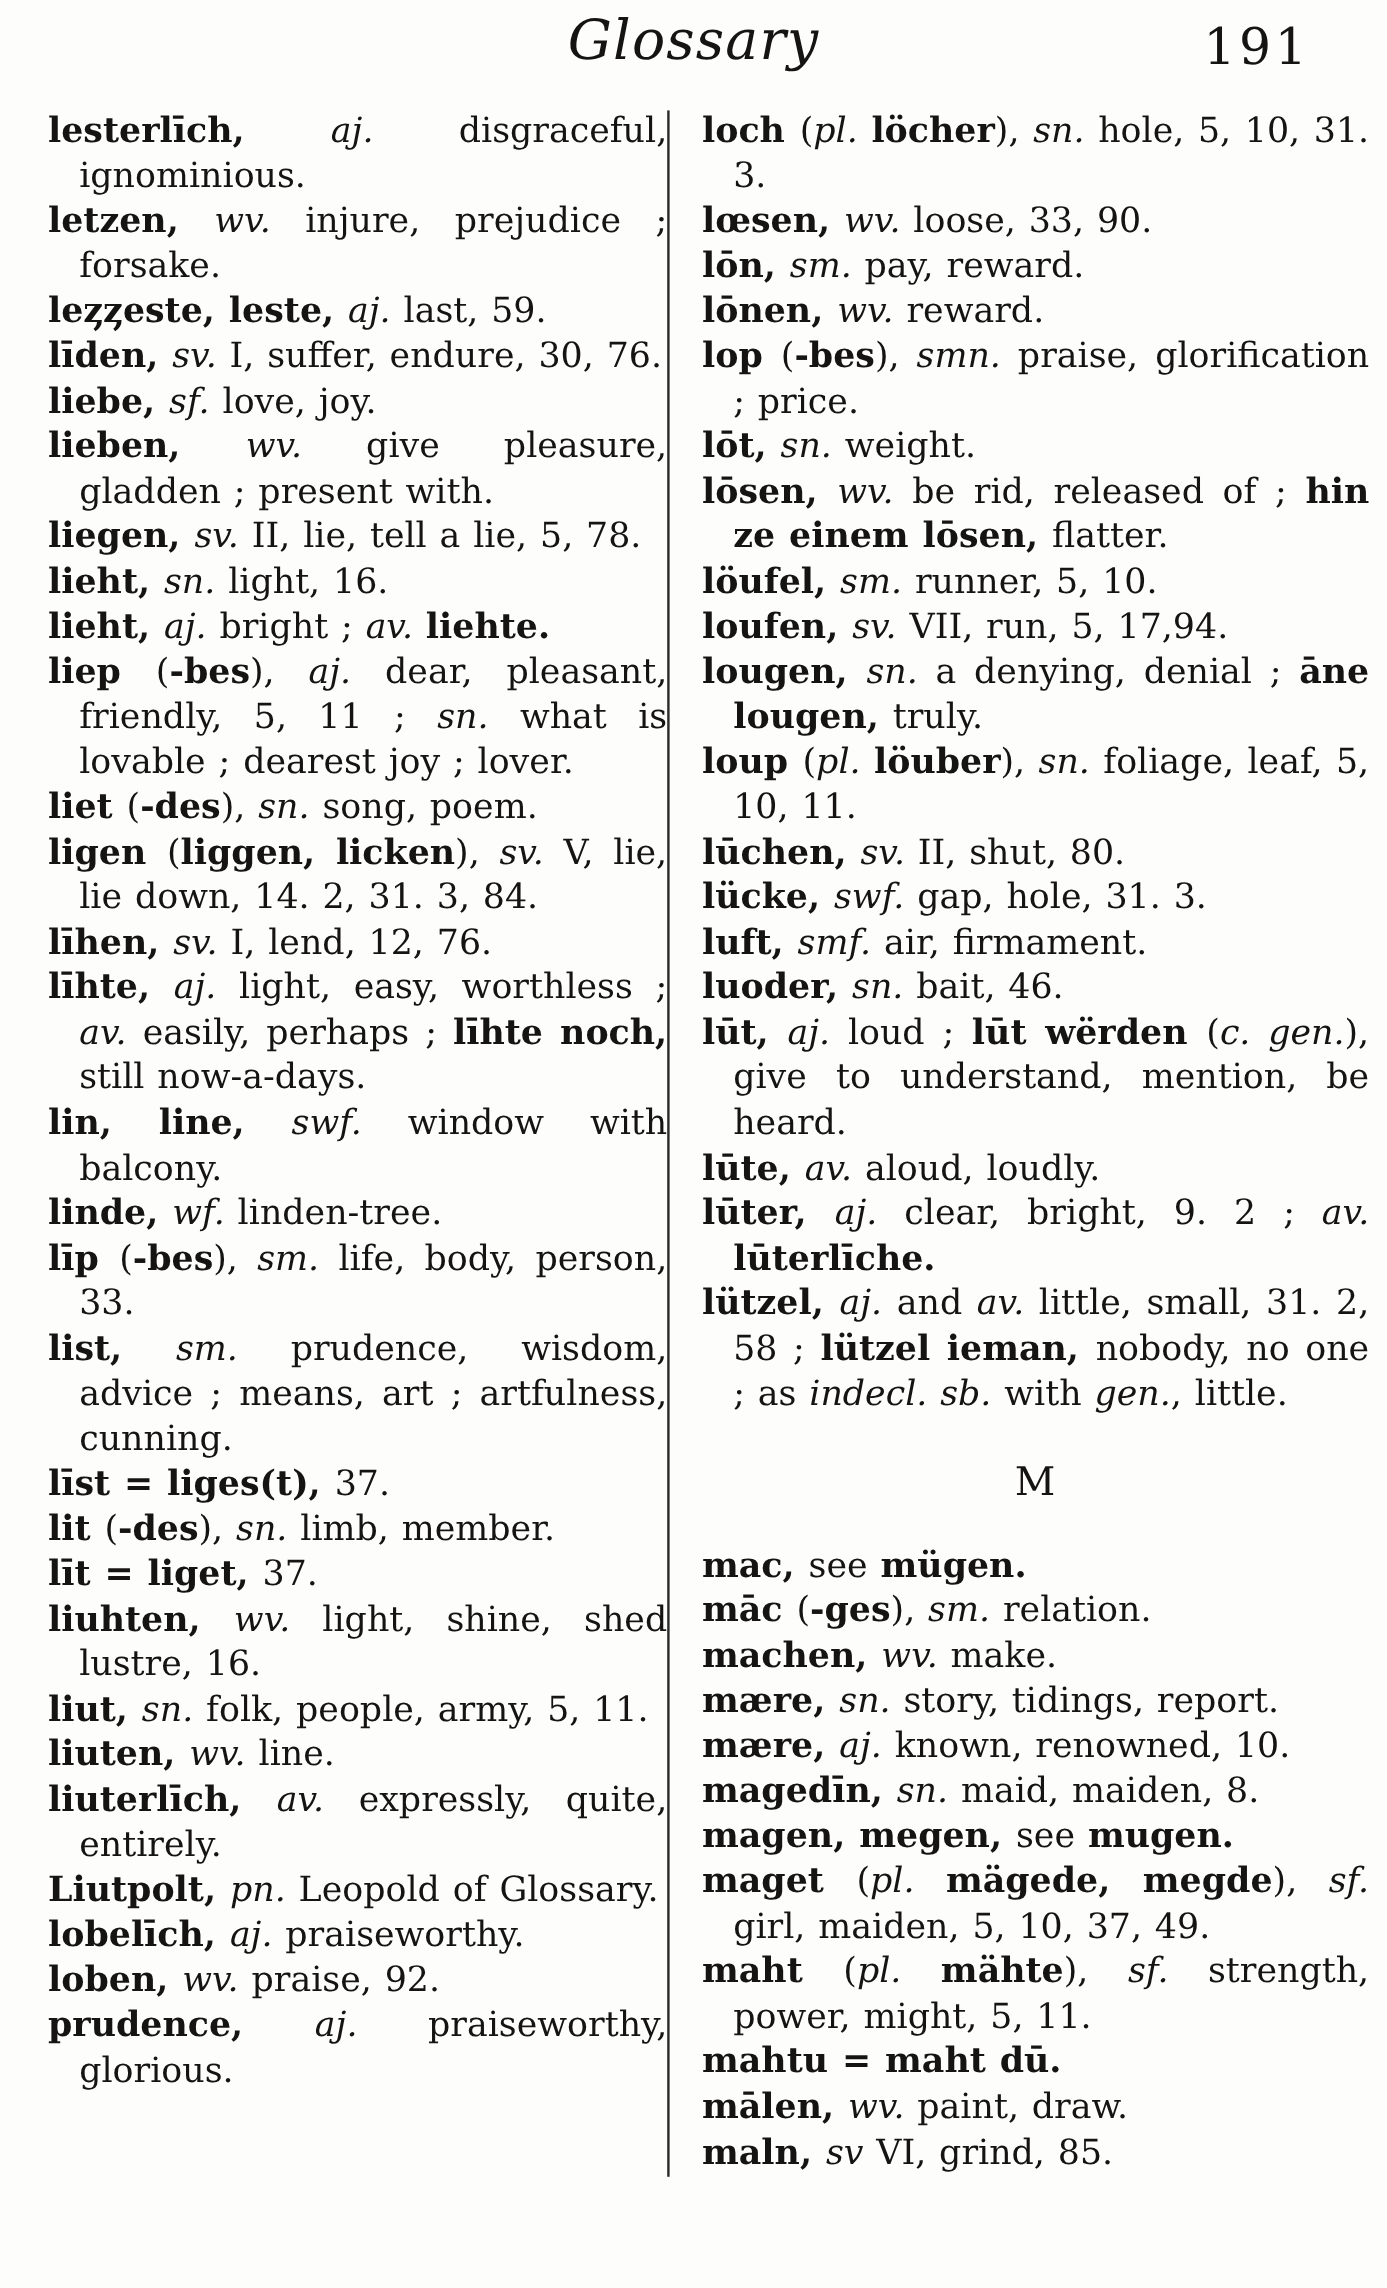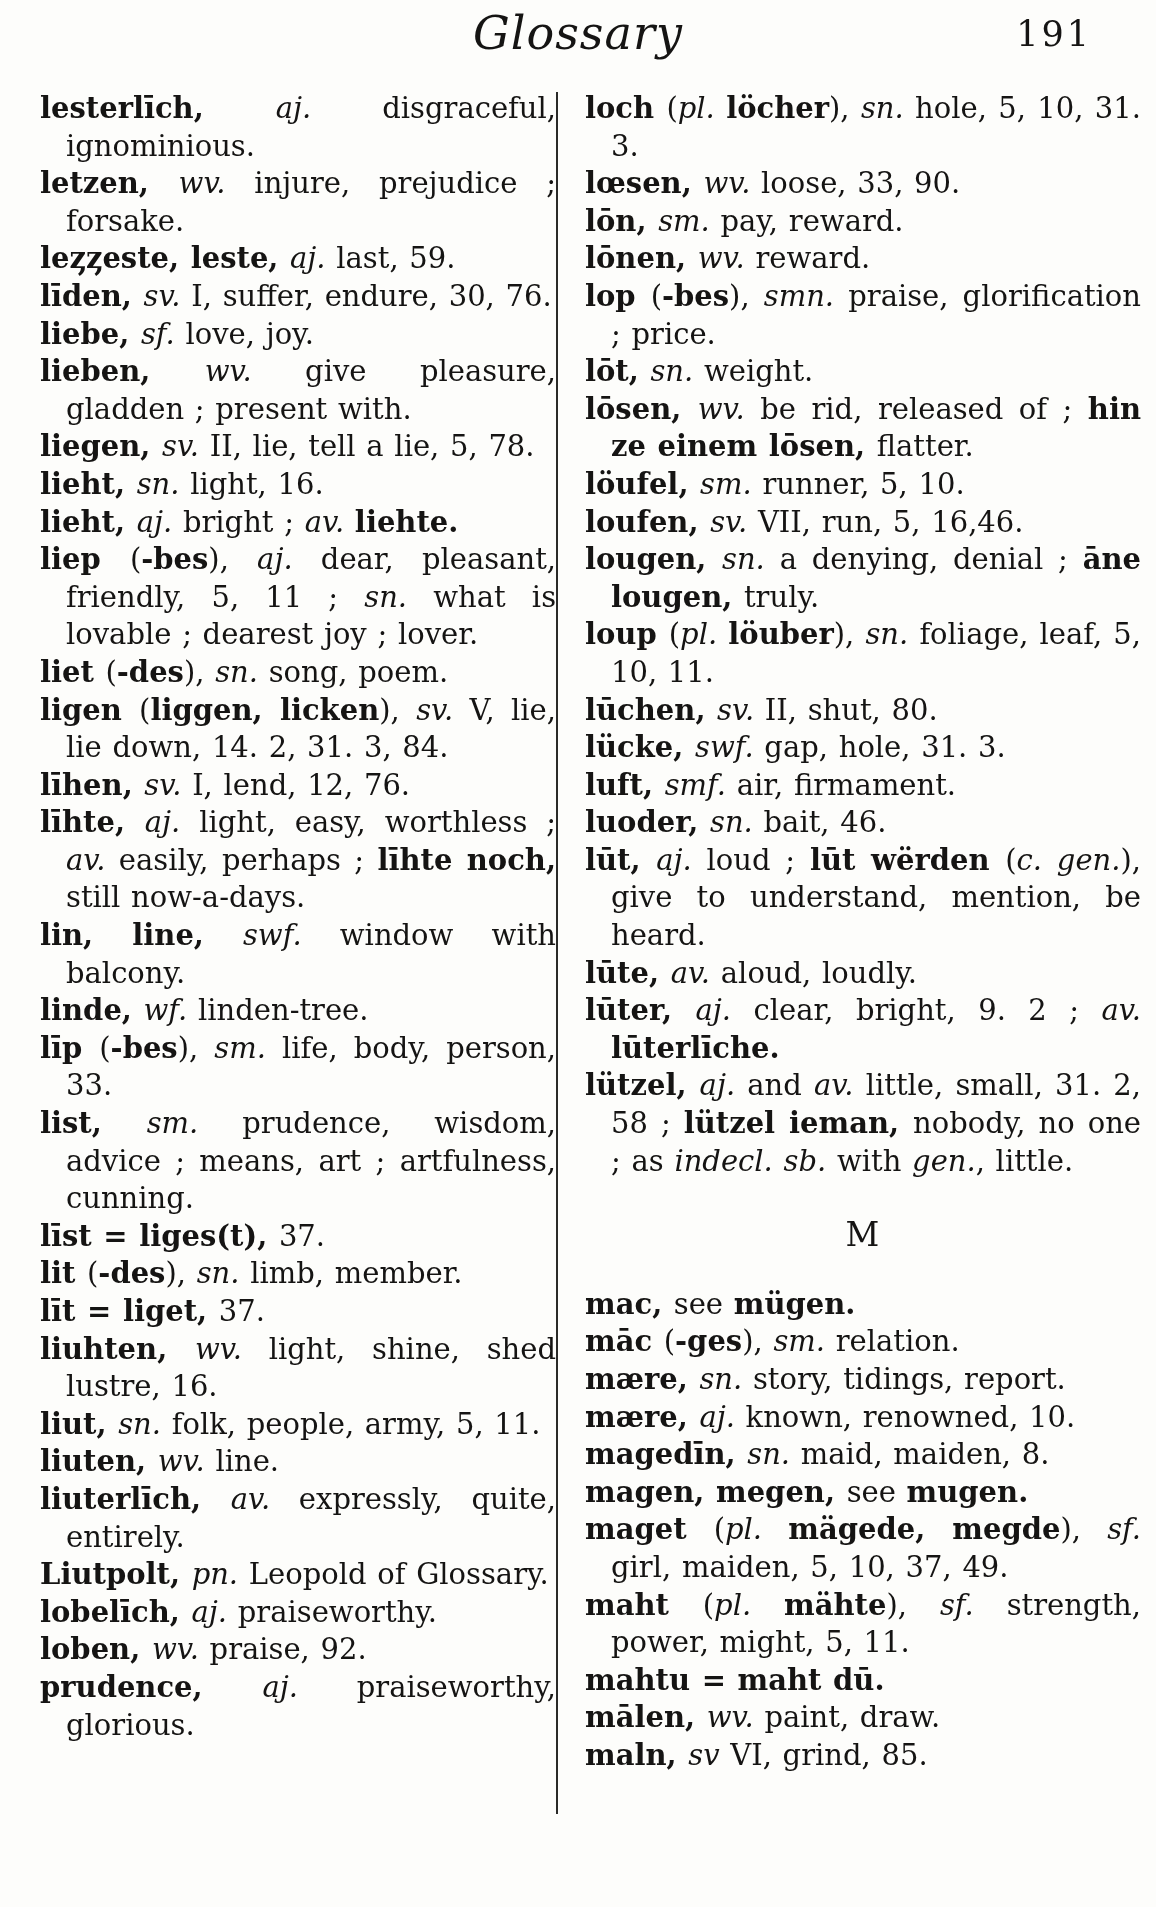--- a/index.html
+++ b/index.html
@@ -23,21 +23,21 @@
   }
   .page-title {
     font-style: italic;
     font-size: 46px;
     letter-spacing: 1px;
   }
   .page-number {
     position: absolute;
     top: 14px;
     right: 64px;
-    font-size: 35px;
+    font-size: 42px;
     letter-spacing: 3px;
   }
   .column {
     position: absolute;
     top: 90px;
     text-align: justify;
     font-size: 29px;
     line-height: 37.6px;
     word-spacing: 1.5px;
   }
@@ -113,34 +113,35 @@
 
   <div class="column col-right">
       <div class="entry"><span class="b">loch </span><span class="r">(</span><span class="i">pl. </span><span class="b">löcher</span><span class="r">), </span><span class="i">sn. </span><span class="r">hole, 5, 10, 31. 3.</span></div>
       <div class="entry"><span class="b">lœsen, </span><span class="i">wv. </span><span class="r">loose, 33, 90.</span></div>
       <div class="entry"><span class="b">lōn, </span><span class="i">sm. </span><span class="r">pay, reward.</span></div>
       <div class="entry"><span class="b">lōnen, </span><span class="i">wv. </span><span class="r">reward.</span></div>
       <div class="entry"><span class="b">lop </span><span class="r">(</span><span class="b">-bes</span><span class="r">), </span><span class="i">smn. </span><span class="r">praise, glorification ; price.</span></div>
       <div class="entry"><span class="b">lōt, </span><span class="i">sn. </span><span class="r">weight.</span></div>
       <div class="entry"><span class="b">lōsen, </span><span class="i">wv. </span><span class="r">be rid, released of ; </span><span class="b">hin ze einem lōsen, </span><span class="r">flatter.</span></div>
       <div class="entry"><span class="b">löufel, </span><span class="i">sm. </span><span class="r">runner, 5, 10.</span></div>
-      <div class="entry"><span class="b">loufen, </span><span class="i">sv. </span><span class="r">VII, run, 5, 16,46.</span></div>
+      <div class="entry"><span class="b">loufen, </span><span class="i">sv. </span><span class="r">VII, run, 5, 17,94.</span></div>
       <div class="entry"><span class="b">lougen, </span><span class="i">sn. </span><span class="r">a denying, denial ; </span><span class="b">āne lougen, </span><span class="r">truly.</span></div>
       <div class="entry"><span class="b">loup </span><span class="r">(</span><span class="i">pl. </span><span class="b">löuber</span><span class="r">), </span><span class="i">sn. </span><span class="r">foliage, leaf, 5, 10, 11.</span></div>
       <div class="entry"><span class="b">lūchen, </span><span class="i">sv. </span><span class="r">II, shut, 80.</span></div>
       <div class="entry"><span class="b">lücke, </span><span class="i">swf. </span><span class="r">gap, hole, 31. 3.</span></div>
       <div class="entry"><span class="b">luft, </span><span class="i">smf. </span><span class="r">air, firmament.</span></div>
       <div class="entry"><span class="b">luoder, </span><span class="i">sn. </span><span class="r">bait, 46.</span></div>
       <div class="entry"><span class="b">lūt, </span><span class="i">aj. </span><span class="r">loud ; </span><span class="b">lūt wërden </span><span class="r">(</span><span class="i">c. gen.</span><span class="r">), give to understand, mention, be heard.</span></div>
       <div class="entry"><span class="b">lūte, </span><span class="i">av. </span><span class="r">aloud, loudly.</span></div>
       <div class="entry"><span class="b">lūter, </span><span class="i">aj. </span><span class="r">clear, bright, 9. 2 ; </span><span class="i">av. </span><span class="b">lūterlīche.</span></div>
       <div class="entry"><span class="b">lützel, </span><span class="i">aj. </span><span class="r">and </span><span class="i">av. </span><span class="r">little, small, 31. 2, 58 ; </span><span class="b">lützel ieman, </span><span class="r">nobody, no one ; as </span><span class="i">indecl. sb. </span><span class="r">with </span><span class="i">gen.</span><span class="r">, little.</span></div>
       <div class="section-heading">M</div>
       <div class="entry"><span class="b">mac, </span><span class="r">see </span><span class="b">mügen.</span></div>
       <div class="entry"><span class="b">māc </span><span class="r">(</span><span class="b">-ges</span><span class="r">), </span><span class="i">sm. </span><span class="r">relation.</span></div>
+      <div class="entry"><span class="b">machen, </span><span class="i">wv. </span><span class="r">make.</span></div>
       <div class="entry"><span class="b">mære, </span><span class="i">sn. </span><span class="r">story, tidings, report.</span></div>
       <div class="entry"><span class="b">mære, </span><span class="i">aj. </span><span class="r">known, renowned, 10.</span></div>
       <div class="entry"><span class="b">magedīn, </span><span class="i">sn. </span><span class="r">maid, maiden, 8.</span></div>
       <div class="entry"><span class="b">magen, megen, </span><span class="r">see </span><span class="b">mugen.</span></div>
       <div class="entry"><span class="b">maget </span><span class="r">(</span><span class="i">pl. </span><span class="b">mägede, megde</span><span class="r">), </span><span class="i">sf. </span><span class="r">girl, maiden, 5, 10, 37, 49.</span></div>
       <div class="entry"><span class="b">maht </span><span class="r">(</span><span class="i">pl. </span><span class="b">mähte</span><span class="r">), </span><span class="i">sf. </span><span class="r">strength, power, might, 5, 11.</span></div>
       <div class="entry"><span class="b">mahtu = maht dū.</span></div>
       <div class="entry"><span class="b">mālen, </span><span class="i">wv. </span><span class="r">paint, draw.</span></div>
       <div class="entry"><span class="b">maln, </span><span class="i">sv </span><span class="r">VI, grind, 85.</span></div>
     </div>

